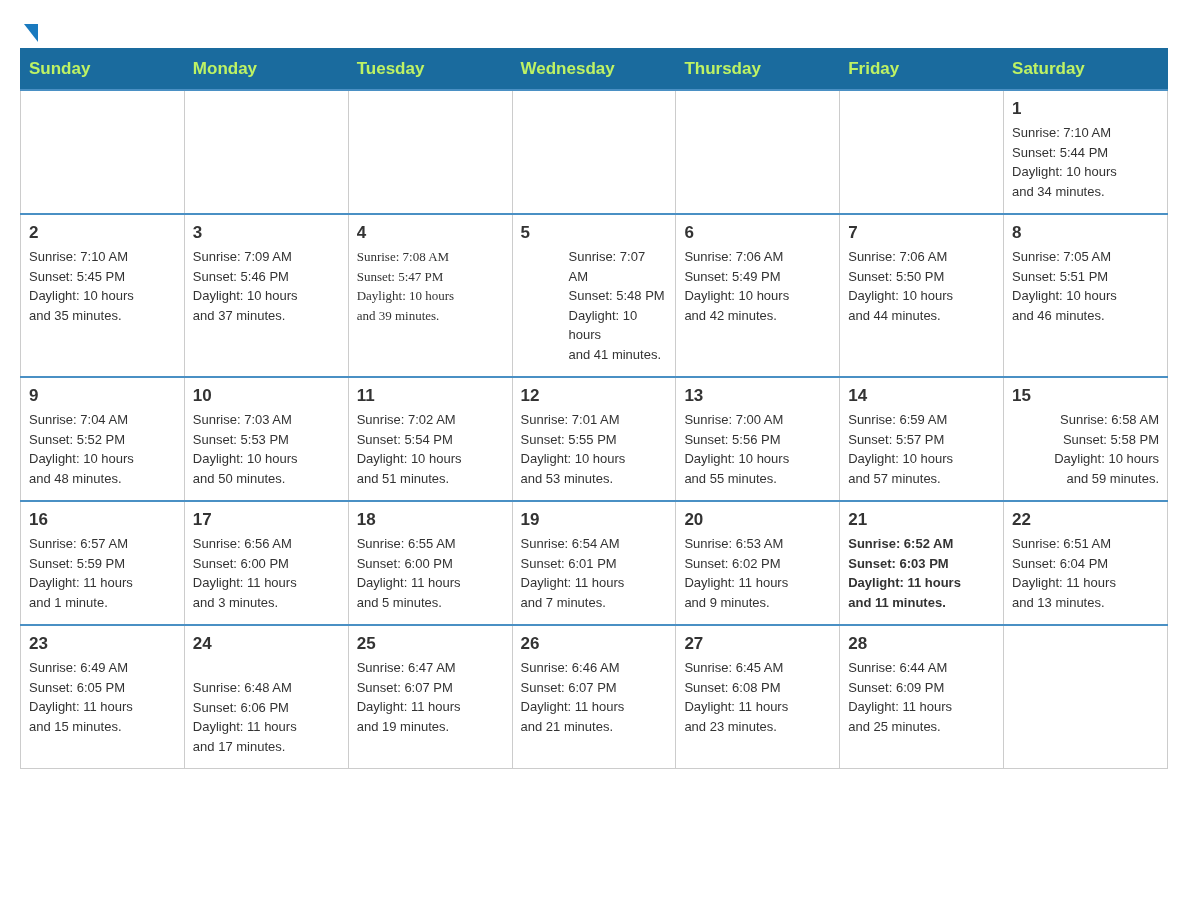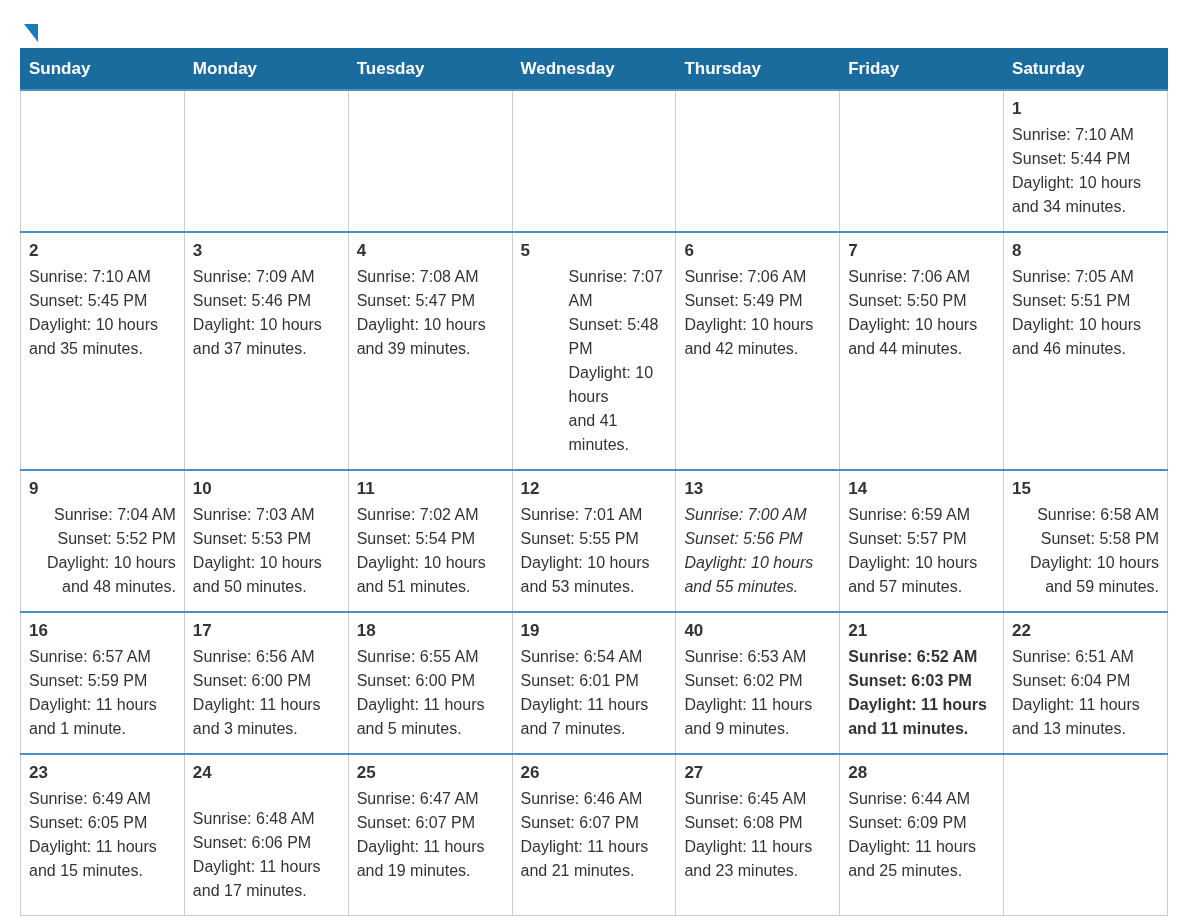--- a/index.html
+++ b/index.html
@@ -59,21 +59,21 @@
       color: #555;
       margin-top: 4px;
     }
     .calendar {
       width: 100%;
       border-collapse: collapse;
       margin-top: 10px;
     }
     .calendar th {
       background-color: #1a6b9e;
-      color: #ffffff;
+      color: #bef264;
       font-size: 17px;
       font-weight: bold;
       padding: 10px 8px;
       text-align: left;
       border: 1px solid #1a6b9e;
     }
     .calendar td {
       vertical-align: top;
       border: 1px solid #ccc;
       border-top: 2px solid #4a90c4;
@@ -85,21 +85,21 @@
       border-top: 2px solid #4a90c4;
     }
     .day-number {
       font-size: 17px;
       font-weight: bold;
       color: #333;
       display: block;
       margin-bottom: 4px;
     }
     .day-info {
-      font-size: 16px;
+      font-size: 13px;
       color: #333;
       line-height: 1.5;
     }
     .empty-cell {
       background: #f9f9f9;
     }
     .calendar tbody tr td {
       background: #fff;
     }
   </style>
@@ -158,21 +158,21 @@
         </td>
         <td>
           <span class="day-number">3</span>
           <div class="day-info" style="white-space: pre-line;">Sunrise: 7:09 AM
 Sunset: 5:46 PM
 Daylight: 10 hours
 and 37 minutes.</div>
         </td>
         <td>
           <span class="day-number">4</span>
-          <div class="day-info" style="white-space: pre-line;">Sunrise: 7:08 AM
+          <div class="day-info" style="white-space: pre-line; font-family: Liberation Serif, serif;">Sunrise: 7:08 AM
 Sunset: 5:47 PM
 Daylight: 10 hours
 and 39 minutes.</div>
         </td>
         <td>
           <span class="day-number">5</span>
           <div class="day-info" style="white-space: pre-line; margin-left: 48px;">Sunrise: 7:07 AM
 Sunset: 5:48 PM
 Daylight: 10 hours
 and 41 minutes.</div>
@@ -195,21 +195,21 @@
           <span class="day-number">8</span>
           <div class="day-info" style="white-space: pre-line;">Sunrise: 7:05 AM
 Sunset: 5:51 PM
 Daylight: 10 hours
 and 46 minutes.</div>
         </td>
       </tr>
       <tr>
         <td>
           <span class="day-number">9</span>
-          <div class="day-info" style="white-space: pre-line; text-align: right;">Sunrise: 7:04 AM
+          <div class="day-info" style="white-space: pre-line;">Sunrise: 7:04 AM
 Sunset: 5:52 PM
 Daylight: 10 hours
 and 48 minutes.</div>
         </td>
         <td>
           <span class="day-number">10</span>
           <div class="day-info" style="white-space: pre-line;">Sunrise: 7:03 AM
 Sunset: 5:53 PM
 Daylight: 10 hours
 and 50 minutes.</div>
@@ -223,21 +223,21 @@
         </td>
         <td>
           <span class="day-number">12</span>
           <div class="day-info" style="white-space: pre-line;">Sunrise: 7:01 AM
 Sunset: 5:55 PM
 Daylight: 10 hours
 and 53 minutes.</div>
         </td>
         <td>
           <span class="day-number">13</span>
-          <div class="day-info" style="white-space: pre-line; font-style: italic;">Sunrise: 7:00 AM
+          <div class="day-info" style="white-space: pre-line;">Sunrise: 7:00 AM
 Sunset: 5:56 PM
 Daylight: 10 hours
 and 55 minutes.</div>
         </td>
         <td>
           <span class="day-number">14</span>
           <div class="day-info" style="white-space: pre-line;">Sunrise: 6:59 AM
 Sunset: 5:57 PM
 Daylight: 10 hours
 and 57 minutes.</div>
@@ -273,21 +273,21 @@
 and 5 minutes.</div>
         </td>
         <td>
           <span class="day-number">19</span>
           <div class="day-info" style="white-space: pre-line;">Sunrise: 6:54 AM
 Sunset: 6:01 PM
 Daylight: 11 hours
 and 7 minutes.</div>
         </td>
         <td>
-          <span class="day-number">40</span>
+          <span class="day-number">20</span>
           <div class="day-info" style="white-space: pre-line;">Sunrise: 6:53 AM
 Sunset: 6:02 PM
 Daylight: 11 hours
 and 9 minutes.</div>
         </td>
         <td>
           <span class="day-number">21</span>
           <div class="day-info" style="white-space: pre-line; font-weight: bold;">Sunrise: 6:52 AM
 Sunset: 6:03 PM
 Daylight: 11 hours

